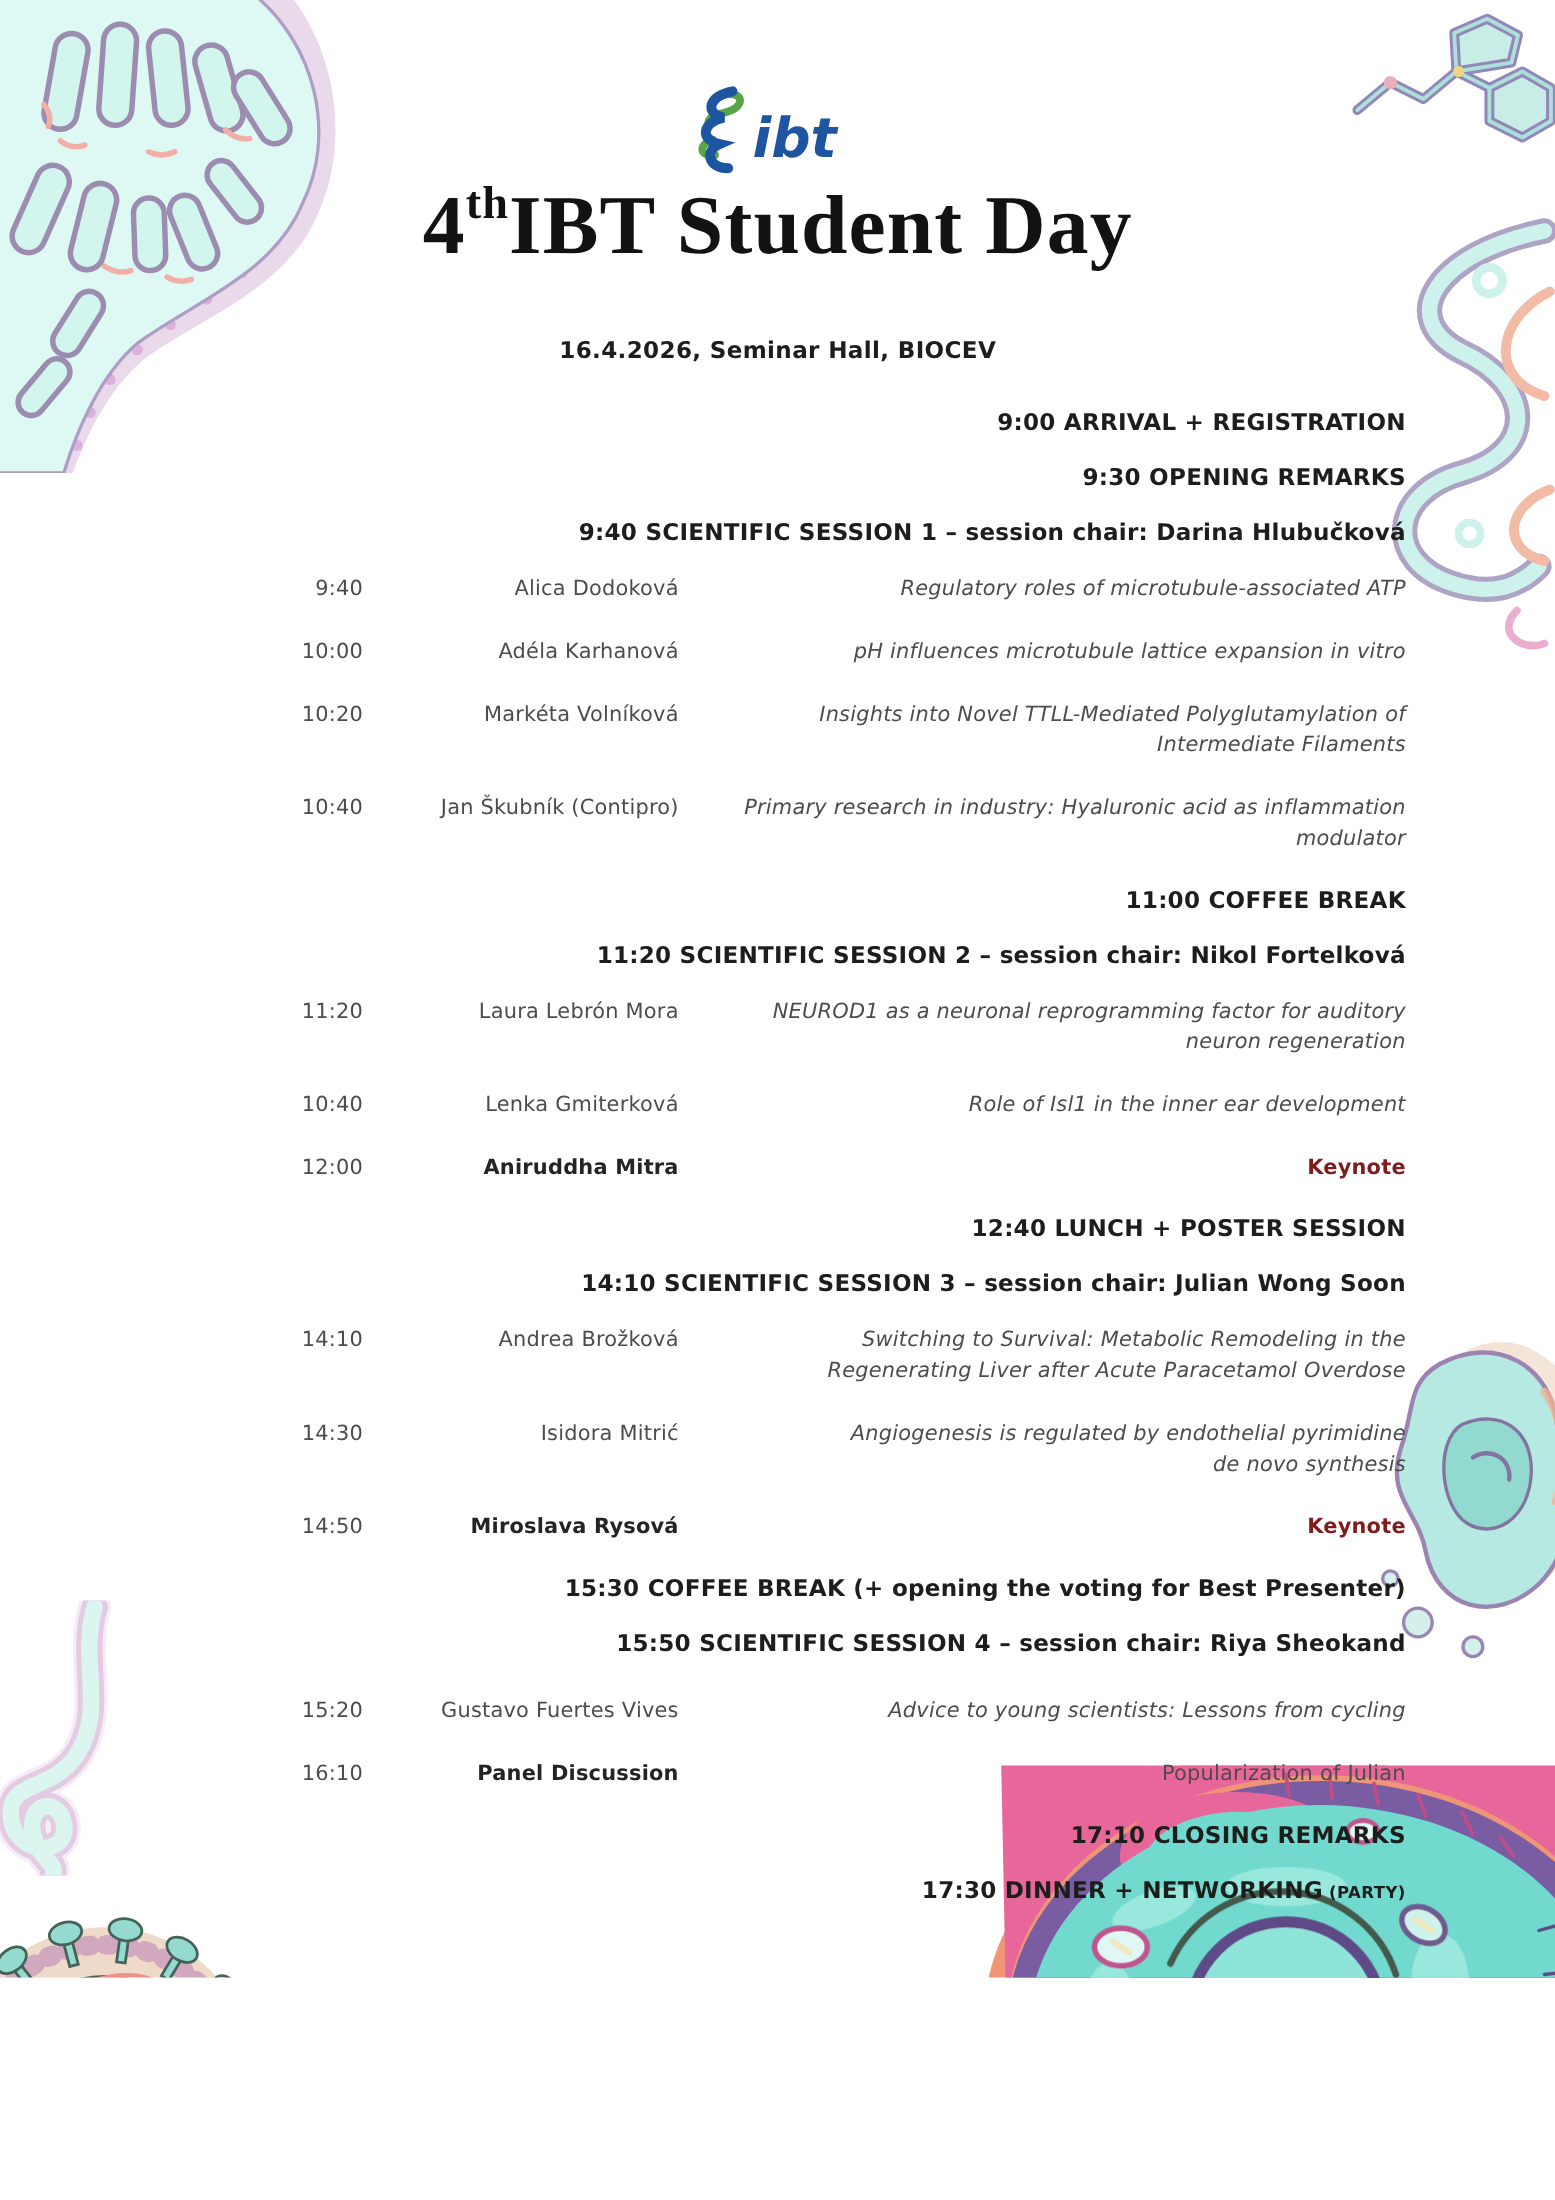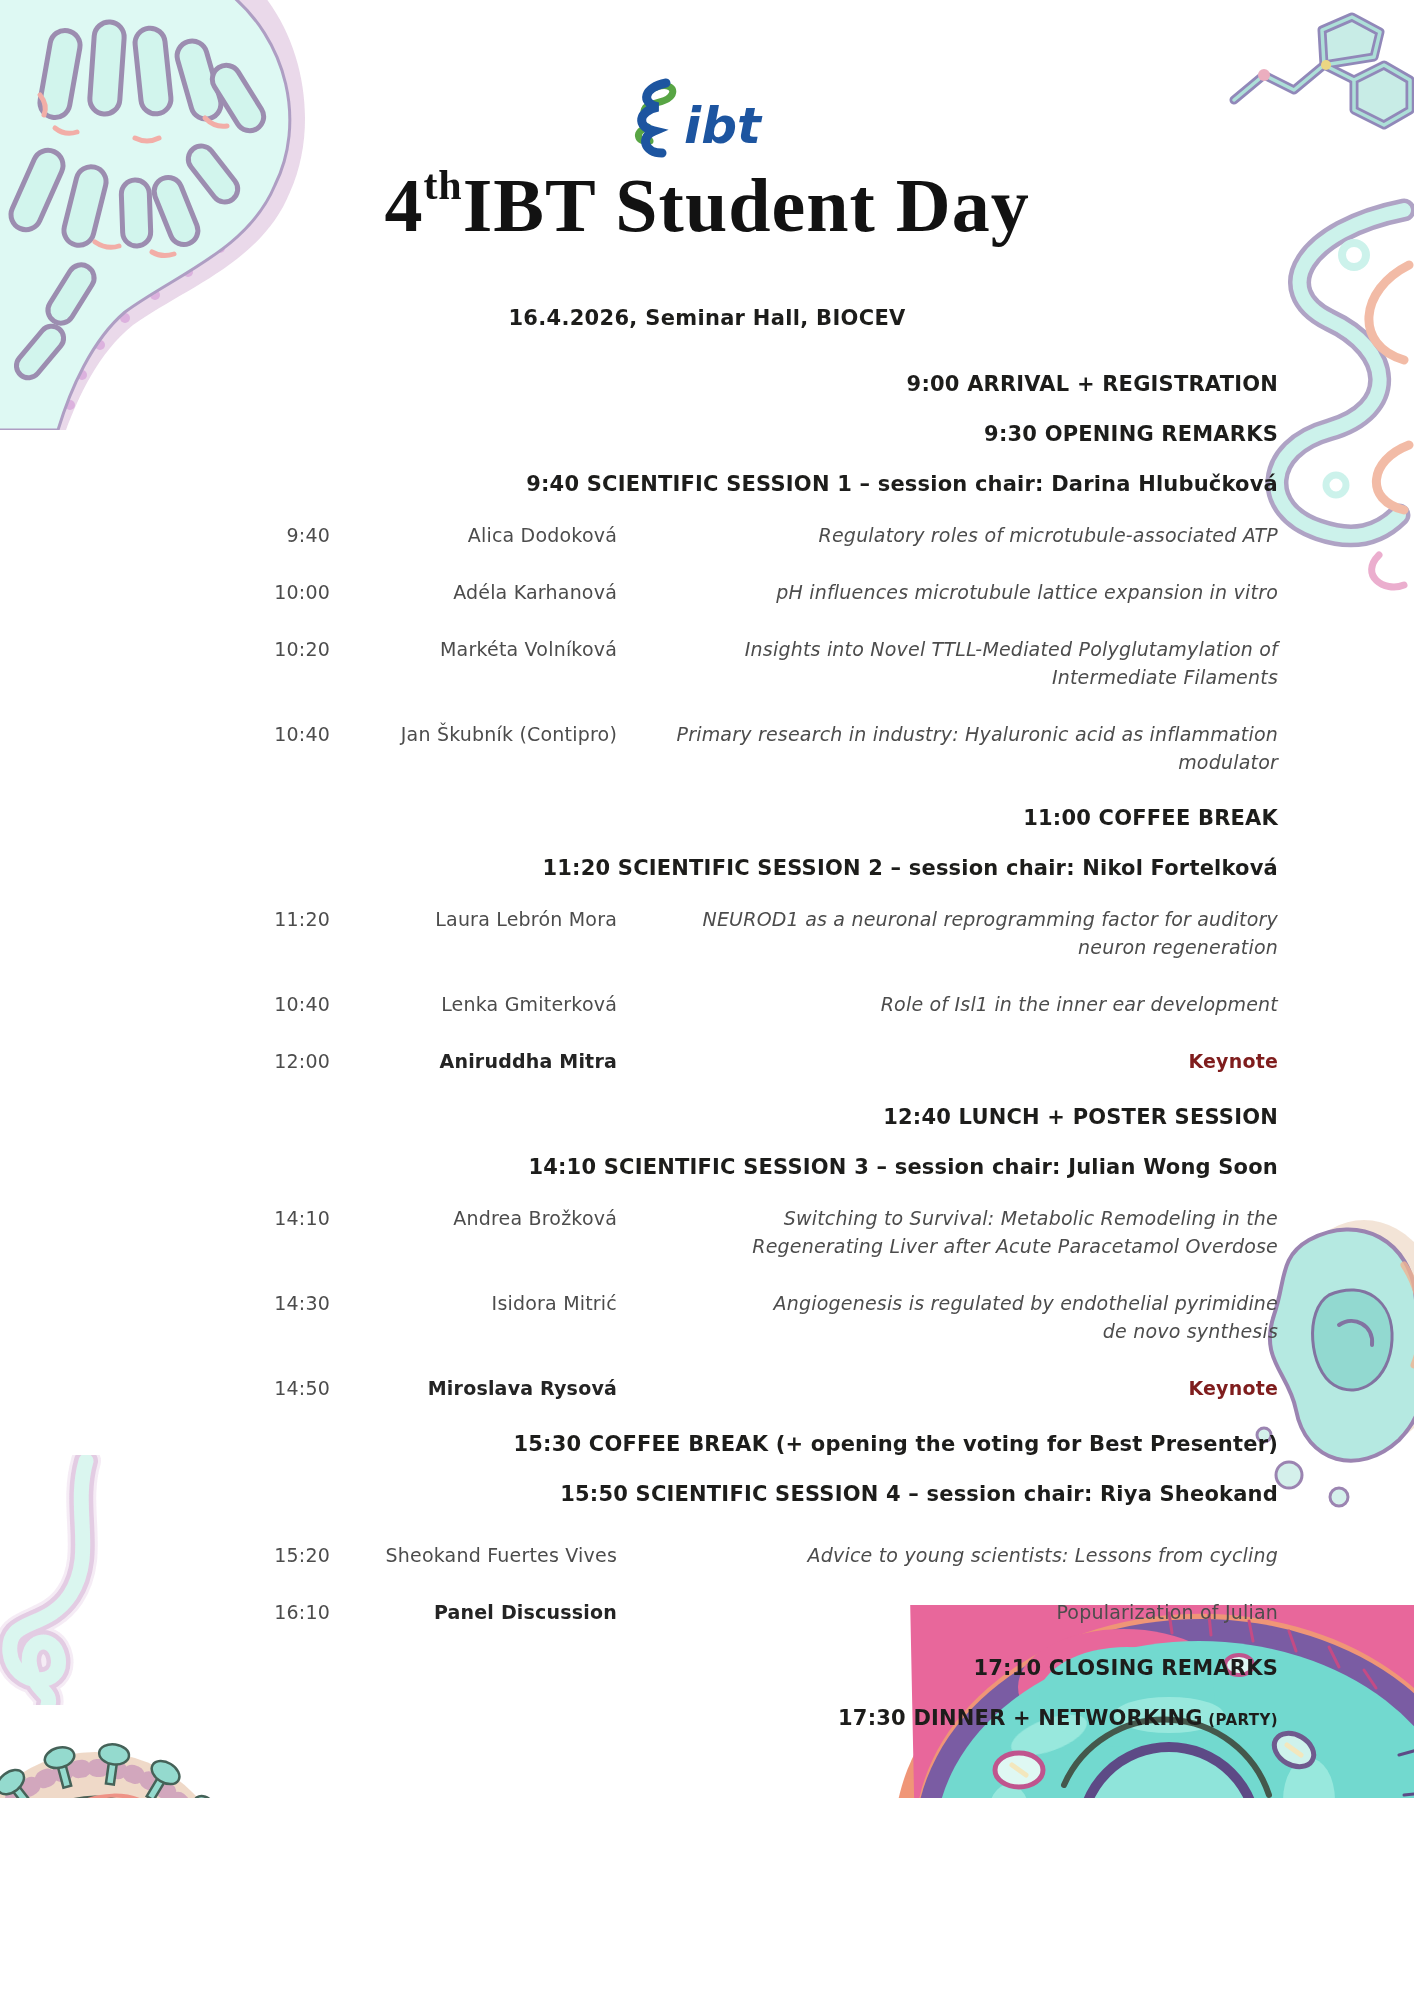--- a/index.html
+++ b/index.html
@@ -330,21 +330,21 @@
       </div>
       <div class="talk-row">
         <div class="time">14:50</div>
         <div class="speaker bold">Miroslava Rysová</div>
         <div class="ttl bold">Keynote</div>
       </div>
       <div class="section">15:30 COFFEE BREAK (+ opening the voting for Best Presenter)</div>
       <div class="section">15:50 SCIENTIFIC SESSION 4 – session chair: Riya Sheokand</div>
       <div class="talk-row">
         <div class="time">15:20</div>
-        <div class="speaker">Sheokand Fuertes Vives</div>
+        <div class="speaker">Gustavo Fuertes Vives</div>
         <div class="ttl italic">Advice to young scientists: Lessons from cycling</div>
       </div>
       <div class="talk-row">
         <div class="time">16:10</div>
         <div class="speaker bold">Panel Discussion</div>
         <div class="ttl plain">Popularization of Julian</div>
       </div>
       <div class="section">17:10 CLOSING REMARKS</div>
       <div class="section">17:30 DINNER + NETWORKING<span class="suffix"> (PARTY)</span></div>
     </div>

